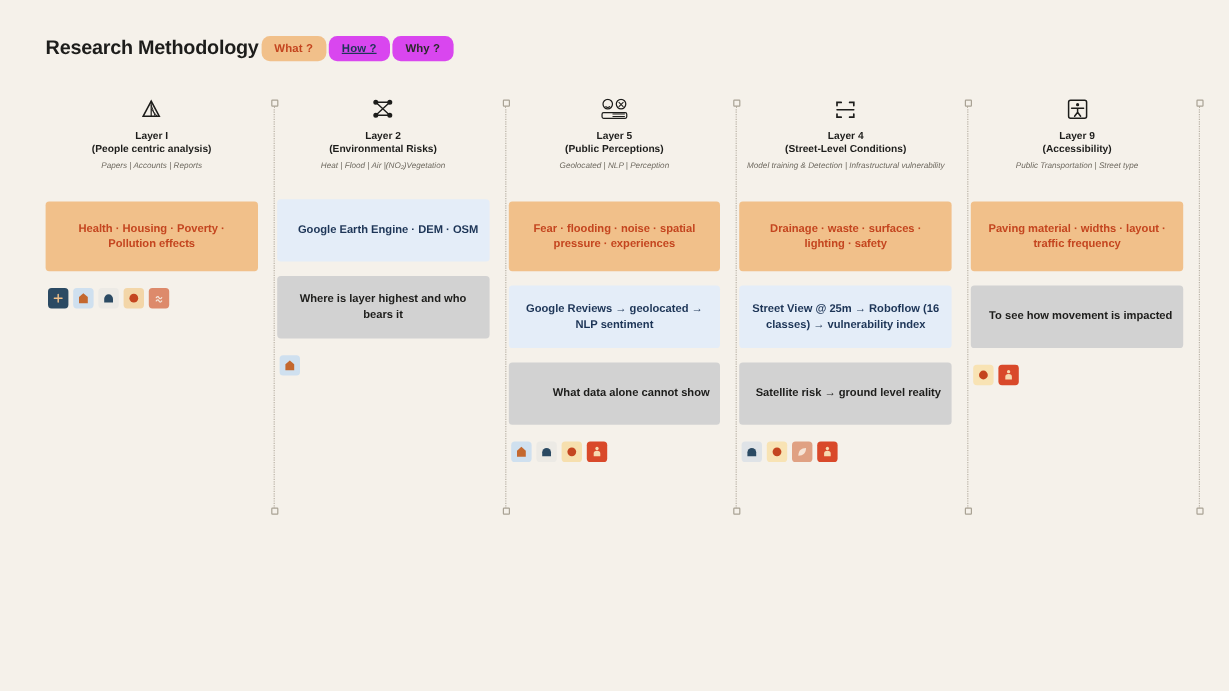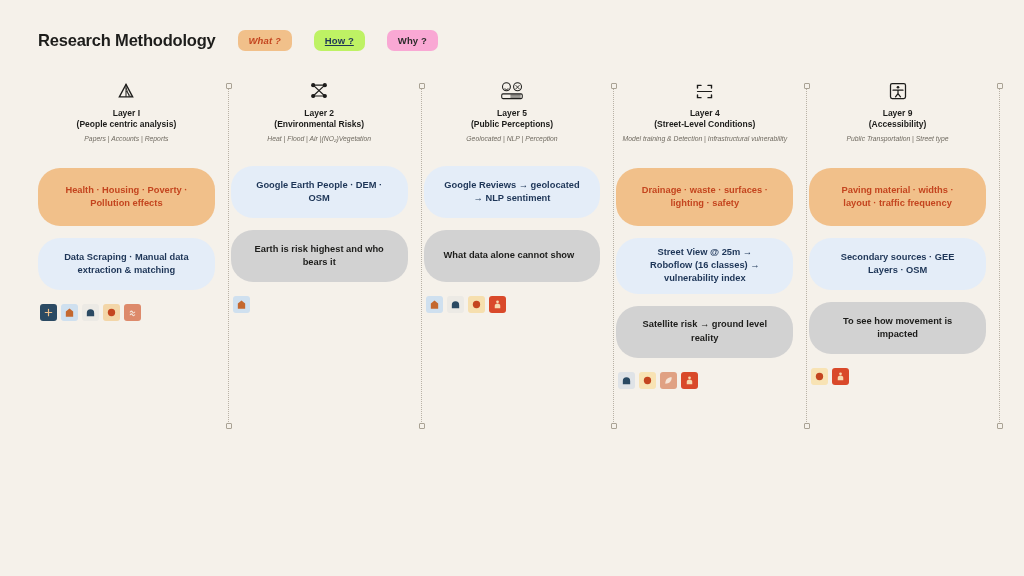--- a/index.html
+++ b/index.html
@@ -9,39 +9,39 @@
     background:#f5f1ea;
     font-family:"Liberation Sans", sans-serif;
     overflow:hidden;
     position:relative;
   }
 
   
   .header {
     position:absolute;
     left:38px; top:30px;
-    display:flex; align-items:center; gap:22px;
+    display:flex; align-items:center; gap:2px;
   }
   .title {
     font-size:16.5px;
     font-weight:bold;
     color:#1d1d1b;
     letter-spacing:-0.2px;
   }
   .legend-pill {
     font-size:9.5px;
     font-weight:bold;
     padding:5px 11px 5px 11px;
     border-radius:7px;
     letter-spacing:0.1px;
     white-space:nowrap;
   }
-  .pill-what { background:#f1c08a; color:#c4451f;font-style:italic; }
-  .pill-how  { background:#bef264; color:#1d3557;text-decoration:underline; }
-  .pill-why  { background:#f9a8d4; color:#2b2b2b; }
+  .pill-what { background:#f1c08a; color:#c4451f; }
+  .pill-how  { background:#d946ef; color:#1d3557;text-decoration:underline; }
+  .pill-why  { background:#d946ef; color:#2b2b2b; }
 
   
   .board {
     position:absolute;
     left:0; top:78px;
     width:1024px; height:370px;
   }
   .columns {
     display:flex;
     width:100%;
@@ -94,26 +94,26 @@
     font-style:italic;
     color:#6f6a60;
     text-align:center;
     line-height:1.4;
     min-height:20px;
   }
 
   
   .card {
     width:100%;
-    border-radius:22px;
+    border-radius:3px;
     text-align:center;
     font-weight:bold;
     line-height:1.42;
-    display:flex; align-items:center; justify-content:flex-start;
-    padding:8px 20px;
+    display:flex; align-items:center; justify-content:flex-end;
+    padding:8px 9px;
   }
   .card-what {
     background:#f1c08a;
     color:#c4451f;
     font-size:9.3px;
     min-height:58px;
     margin-top:14px;
   }
   .card-how {
     background:#e4edf8;
@@ -165,23 +165,20 @@
           </svg>
         </div>
         <div class="layer-name">
           <div>Layer I</div>
           <div>(People centric analysis)</div>
         </div>
         <div class="layer-sub">Papers | Accounts | Reports</div>
         <div class="card card-what">
           <span>Health · Housing · Poverty · Pollution effects</span>
         </div>
-        <div class="card card-how">
-          <span>Data Scraping · Manual data extraction &amp; matching</span>
-        </div>
         <div class="chips">
           <div class="chip" style="background: rgb(43, 74, 99); color: rgb(241, 192, 138);">
             <svg width="11" height="11" viewBox="0 0 24 24" fill="none" stroke="currentColor" stroke-width="2.6" stroke-linecap="round">
               <path d="M12 5 V19 M5 12 H19"></path>
             </svg>
           </div>
           <div class="chip" style="background: rgb(207, 224, 239); color: rgb(196, 104, 47);">
             <svg width="11" height="11" viewBox="0 0 24 24" fill="currentColor">
               <path d="M12 3 L20 10 V21 H4 V10 Z"></path>
             </svg>
@@ -217,24 +214,24 @@
             <circle cx="19" cy="18" r="1.8" fill="currentColor"></circle>
             <path d="M5 5 L19 18 M19 5 L5 18 M5 5 H19 M5 18 H19"></path>
           </svg>
         </div>
         <div class="layer-name">
           <div>Layer 2</div>
           <div>(Environmental Risks)</div>
         </div>
         <div class="layer-sub">Heat | Flood | Air |(NO₂)Vegetation</div>
         <div class="card card-how">
-          <span>Google Earth People · DEM · OSM</span>
+          <span>Google Earth Engine · DEM · OSM</span>
         </div>
         <div class="card card-why">
-          <span>Earth is risk highest and who bears it</span>
+          <span>Where is layer highest and who bears it</span>
         </div>
         <div class="chips">
           <div class="chip" style="background: rgb(207, 224, 239); color: rgb(196, 104, 47);">
             <svg width="11" height="11" viewBox="0 0 24 24" fill="currentColor">
               <path d="M12 3 L20 10 V21 H4 V10 Z"></path>
             </svg>
           </div>
         </div>
         <div class="divider">
           <div class="node top"></div>
@@ -250,20 +247,23 @@
             <path d="M19.5 4 l5 5 M24.5 4 l-5 5" stroke-width="1.1"></path>
             <rect x="2" y="15" width="26" height="6" rx="1.6"></rect>
             <path d="M13 16.5 h13 M13 19 h13" stroke-width="1.1"></path>
           </svg>
         </div>
         <div class="layer-name">
           <div>Layer 5</div>
           <div>(Public Perceptions)</div>
         </div>
         <div class="layer-sub">Geolocated | NLP | Perception</div>
+        <div class="card card-what">
+          <span>Fear · flooding · noise · spatial pressure · experiences</span>
+        </div>
         <div class="card card-how">
           <span>Google Reviews → geolocated → NLP sentiment</span>
         </div>
         <div class="card card-why">
           <span>What data alone cannot show</span>
         </div>
         <div class="chips">
           <div class="chip" style="background: rgb(207, 224, 239); color: rgb(196, 104, 47);">
             <svg width="11" height="11" viewBox="0 0 24 24" fill="currentColor">
               <path d="M12 3 L20 10 V21 H4 V10 Z"></path>
@@ -349,23 +349,20 @@
           </svg>
         </div>
         <div class="layer-name">
           <div>Layer 9</div>
           <div>(Accessibility)</div>
         </div>
         <div class="layer-sub">Public Transportation | Street type</div>
         <div class="card card-what">
           <span>Paving material · widths · layout · traffic frequency</span>
         </div>
-        <div class="card card-how">
-          <span>Secondary sources · GEE Layers · OSM</span>
-        </div>
         <div class="card card-why">
           <span>To see how movement is impacted</span>
         </div>
         <div class="chips">
           <div class="chip" style="background: rgb(248, 227, 180); color: rgb(196, 69, 31);">
             <svg width="11" height="11" viewBox="0 0 24 24" fill="currentColor">
               <circle cx="12" cy="12" r="8"></circle>
             </svg>
           </div>
           <div class="chip" style="background: rgb(217, 73, 42); color: rgb(246, 217, 176);">

